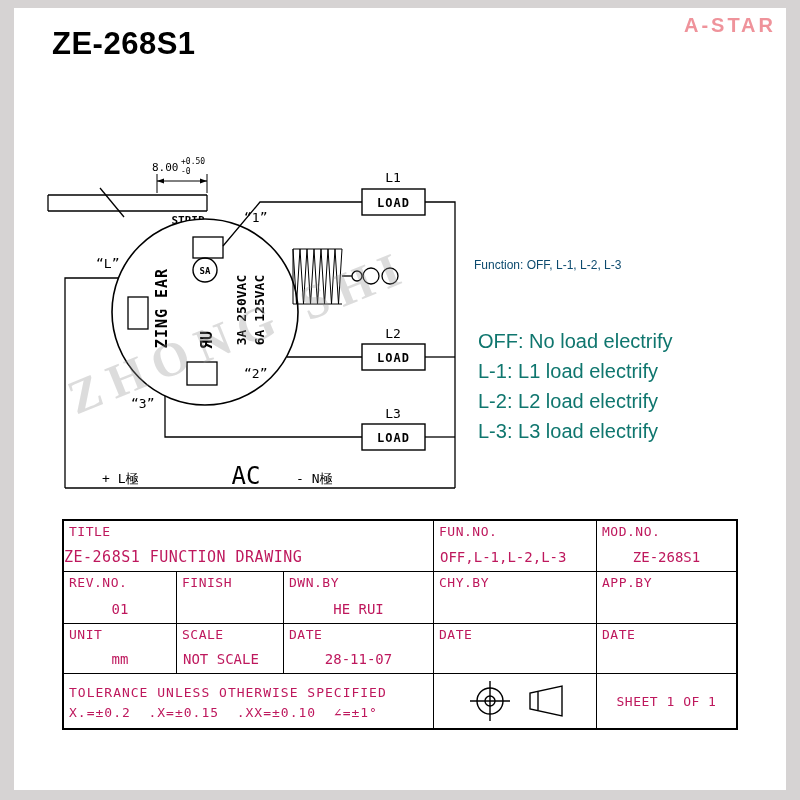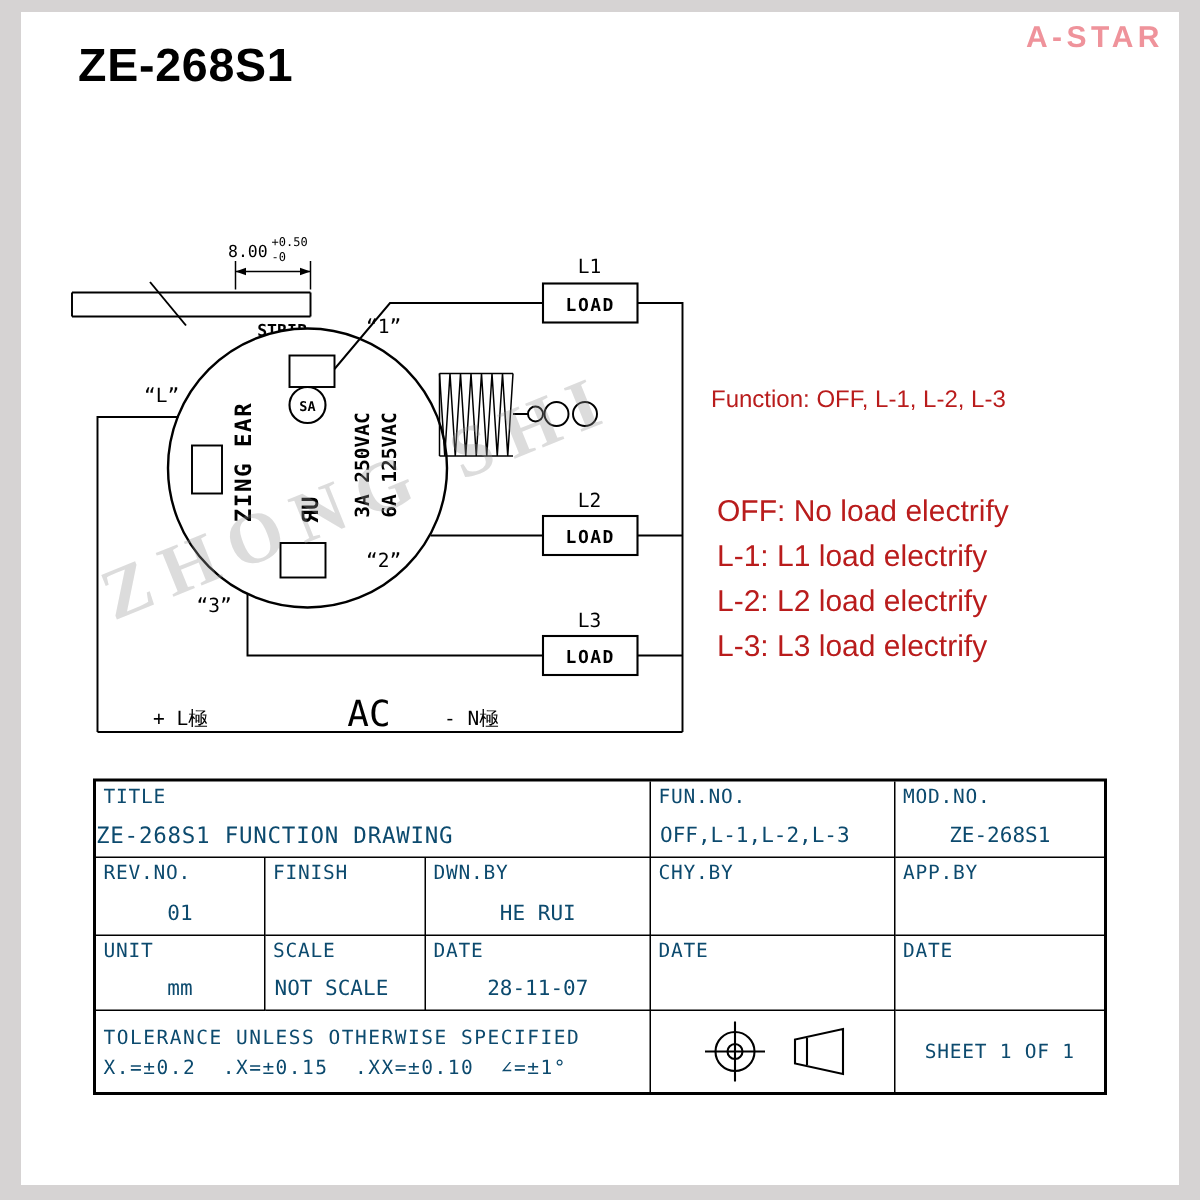--- a/index.html
+++ b/index.html
@@ -4,33 +4,33 @@
 <style>
   *{margin:0;padding:0;box-sizing:border-box}
   html,body{width:800px;height:800px}
   body{font-family:"Liberation Sans",sans-serif;background:#d6d3d3}
   #page{position:relative;width:800px;height:800px;background:#d6d3d3;overflow:hidden}
   .frame{position:absolute;left:14px;top:8px;width:772px;height:782px;background:#ffffff}
 
   .model-title{position:absolute;left:52px;top:26px;font-size:31px;font-weight:bold;color:#000;letter-spacing:.5px}
   .brand{position:absolute;right:24px;top:14px;font-size:20px;letter-spacing:3px;font-weight:bold}
 
-  .fn-title{position:absolute;left:474px;top:258px;font-size:16px;color:#b91c1c}
-  .fn-lines{position:absolute;left:478px;top:326px;font-size:20px;line-height:30px;color:#b91c1c}
+  .fn-title{position:absolute;left:474px;top:258px;font-size:12px;color:#0c4a6e}
+  .fn-lines{position:absolute;left:478px;top:326px;font-size:20px;line-height:30px;color:#0f766e}
 
   .watermark{position:absolute;left:70px;top:372px;font-size:48px;font-weight:bold;
     letter-spacing:10px;color:rgba(150,150,150,.33);transform:rotate(-22deg);
     transform-origin:0 50%;white-space:nowrap;pointer-events:none;
     font-family:"Liberation Serif",serif;z-index:9}
 
   svg text{fill:#000;font-family:"DejaVu Sans Mono",monospace}
 
   
   .tblock{position:absolute;left:62px;top:519px;width:676px;height:211px;border:2px solid #000;
-    font-family:"DejaVu Sans Mono",monospace;color:#0c4a6e;background:transparent}
+    font-family:"DejaVu Sans Mono",monospace;color:#be185d;background:transparent}
   .cell{position:absolute;border-right:1px solid #000;border-bottom:1px solid #000}
   .cell.no-r{border-right:none}
   .cell.no-b{border-bottom:none}
   .lbl{position:absolute;top:3px;left:5px;font-size:13px;letter-spacing:.5px;white-space:nowrap}
   .val-title{position:absolute;left:0;right:0;bottom:5px;text-align:left;font-size:15px;letter-spacing:.5px}
   .val-cb{position:absolute;left:0;right:0;bottom:6px;text-align:center;font-size:14px}
   .val-lb{position:absolute;left:6px;bottom:6px;font-size:14px;white-space:nowrap}
   .tol1{position:absolute;top:11px;left:5px;font-size:13px;letter-spacing:1px;white-space:pre}
   .tol2{position:absolute;top:31px;left:5px;font-size:13px;letter-spacing:1px;white-space:pre}
   .sheet{position:absolute;left:0;right:0;top:0;bottom:0;display:flex;align-items:center;justify-content:center;font-size:13px;letter-spacing:.5px}

